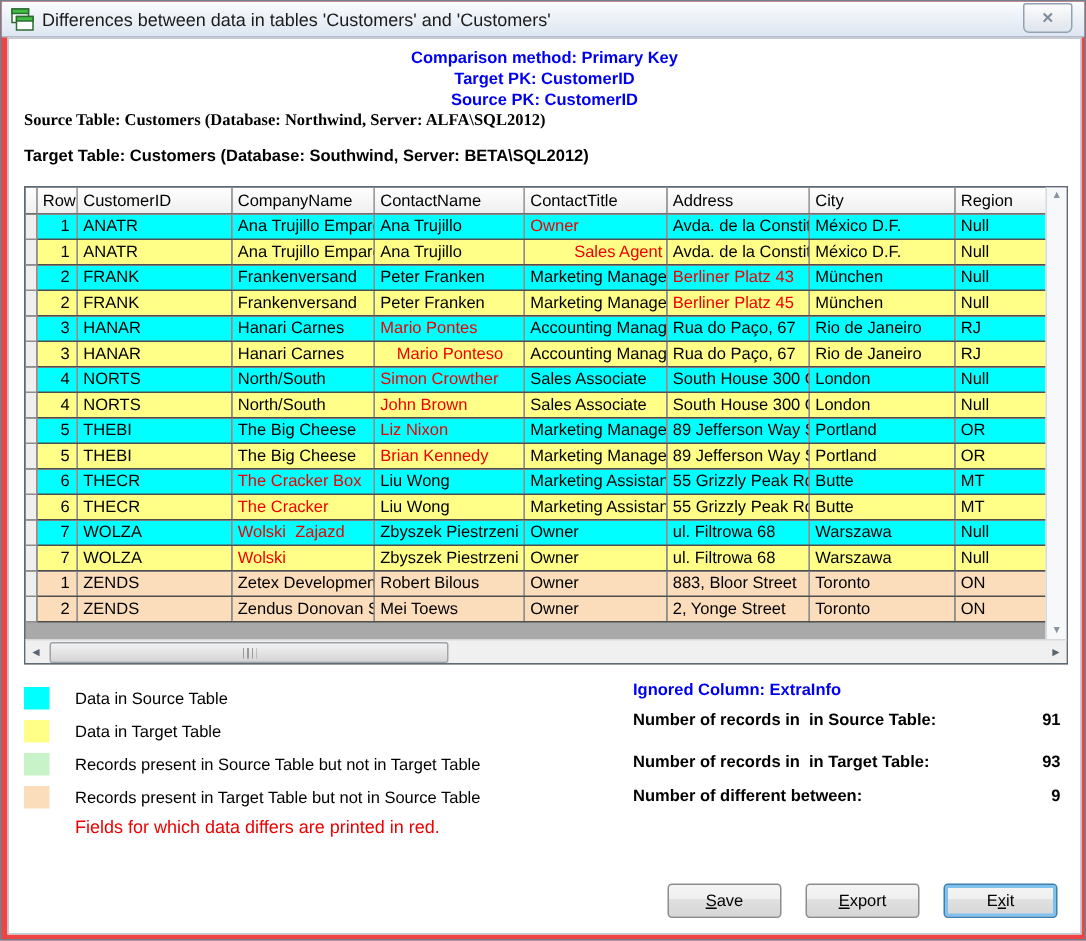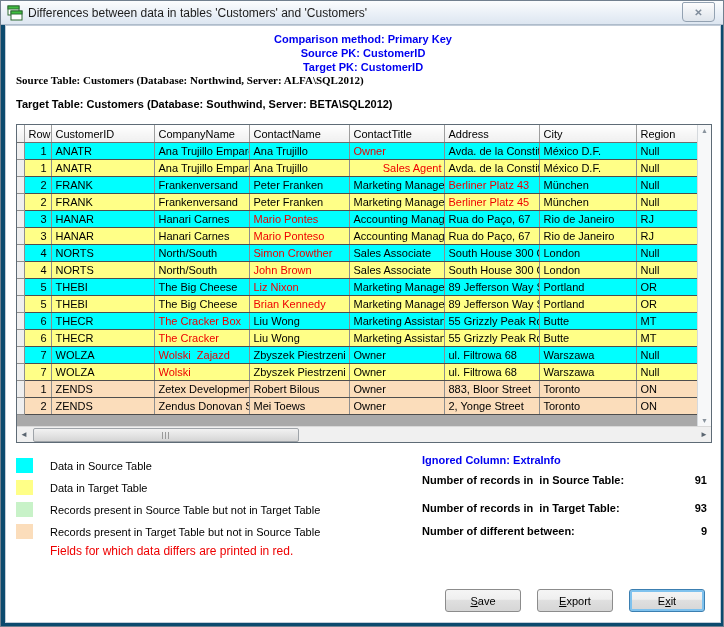--- a/index.html
+++ b/index.html
@@ -1,17 +1,17 @@
 <!DOCTYPE html>
 <html style="--diff: #EE0000; --info: #0000F0; --gridEmpty: #A9A9A9;"><head>
 <meta charset="utf-8">
 <style>
   html,body{margin:0;padding:0;}
   body{width:724px;height:627px;font-family:"Liberation Sans",sans-serif;-webkit-font-smoothing:none;}
-  .win{position:relative;width:722px;height:625px;border:1px solid #71808F;background:#0c4a6e;overflow:hidden;}
+  .win{position:relative;width:722px;height:625px;border:1px solid #71808F;background:#ef4444;overflow:hidden;}
   .titlebar{position:absolute;top:0;left:0;right:0;height:23px;
     background:linear-gradient(#FBFDFE,#EDF2F8 45%,#DDE6F1);border-bottom:1px solid #AEBCCB;
     display:flex;align-items:center;}
   .title-icon{width:16px;height:16px;margin:0 5px 0 6px;flex:0 0 auto;}
   .title-text{font-size:12px;color:#1C1C1C;white-space:nowrap;overflow:hidden;}
   .close-btn{position:absolute;top:1px;right:8px;width:31px;height:18px;
     background:linear-gradient(#FDFDFD,#EDF0F4 50%,#DFE5EC);border:1px solid #93A2B2;
     border-radius:2px 2px 4px 4px;display:flex;align-items:center;justify-content:center;
     font-size:10px;font-weight:bold;color:#7E8B9A;cursor:default;}
   .client{position:absolute;left:4px;top:24px;width:714px;height:596px;background:#FFFFFF;border:1px solid #C2CCD8;}
@@ -71,22 +71,22 @@
       <rect x="4" y="6" width="11" height="3" fill="#3FBF3F" stroke="#2E6B33"></rect>
     </svg>
     <span class="title-text">Differences between data in tables 'Customers' and 'Customers'</span>
     <span class="close-btn">✕</span>
   </div>
 
   <div class="client">
 
     <div class="blue-lines">
       <div>Comparison method: Primary Key</div>
+      <div>Target PK: CustomerID</div>
       <div>Source PK: CustomerID</div>
-      <div>Target PK: CustomerID</div>
     </div>
 
     <div class="tbl-line" style="top:48px;font-family:Liberation Serif, serif;">Source Table: Customers (Database: Northwind, Server: ALFA\SQL2012)</div>
     <div class="tbl-line" style="top:72px;">Target Table: Customers (Database: Southwind, Server: BETA\SQL2012)</div>
 
     <div class="grid-wrap">
       <div class="grid-clip">
         <table class="diff">
           <colgroup>
             <col style="width:7px">
@@ -166,21 +166,21 @@
                 <td style="background: rgb(0, 255, 255);">Accounting Manag</td>
                 <td style="background: rgb(0, 255, 255);">Rua do Paço, 67</td>
                 <td style="background: rgb(0, 255, 255);">Rio de Janeiro</td>
                 <td style="background: rgb(0, 255, 255);">RJ</td>
               </tr>
               <tr>
                 <td class="gutter"></td>
                 <td class="rownum" style="background: rgb(255, 255, 135);">3</td>
                 <td style="background: rgb(255, 255, 135);">HANAR</td>
                 <td style="background: rgb(255, 255, 135);">Hanari Carnes</td>
-                <td class="diff-cell" style="background: rgb(255, 255, 135);">Mario Ponteso</td>
+                <td class="diff-cell" style="background: rgb(255, 255, 135); text-align: center;">Mario Ponteso</td>
                 <td style="background: rgb(255, 255, 135);">Accounting Manag</td>
                 <td style="background: rgb(255, 255, 135);">Rua do Paço, 67</td>
                 <td style="background: rgb(255, 255, 135);">Rio de Janeiro</td>
                 <td style="background: rgb(255, 255, 135);">RJ</td>
               </tr>
               <tr>
                 <td class="gutter"></td>
                 <td class="rownum" style="background: rgb(0, 255, 255);">4</td>
                 <td style="background: rgb(0, 255, 255);">NORTS</td>
                 <td style="background: rgb(0, 255, 255);">North/South</td>

